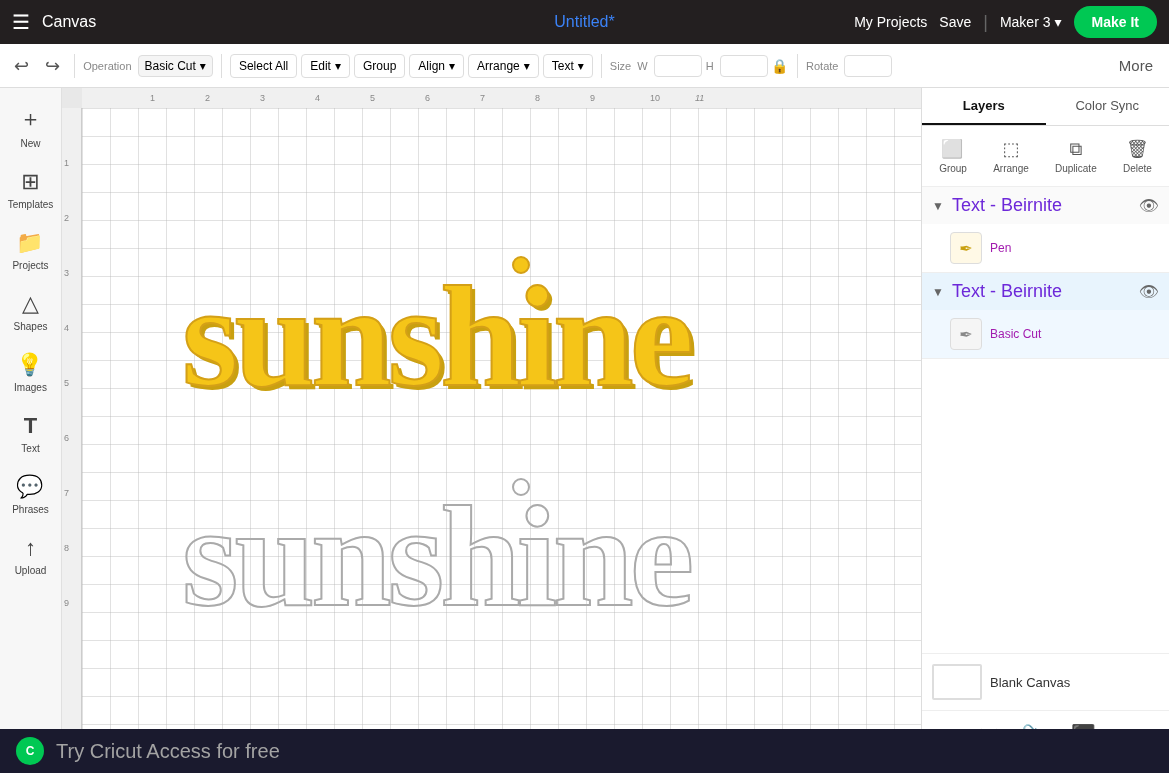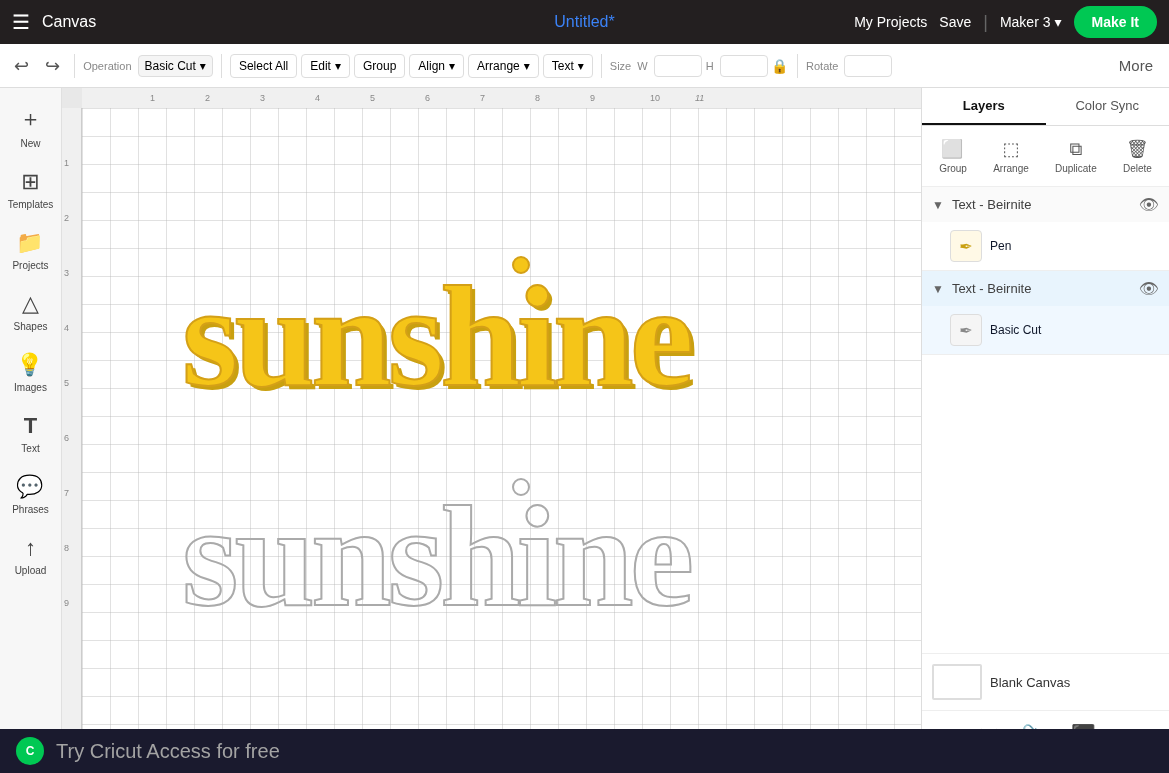--- a/index.html
+++ b/index.html
@@ -142,34 +142,34 @@
     .action-label { font-size: 10px; color: #555; }
 
     
     .layers-content { flex: 1; overflow-y: auto; }
     .layer-group { border-bottom: 1px solid #eee; }
     .layer-group-header {
       display: flex; align-items: center; padding: 8px 10px; gap: 8px;
       background: #fafafa; cursor: pointer;
     }
     .layer-chevron { font-size: 12px; color: #666; }
-    .layer-group-title { flex: 1; font-size: 13px; font-weight: 500; color: #404040; }
+    .layer-group-title { flex: 1; font-size: 18px; font-weight: 500; color: #6d28d9; }
     .layer-visibility { font-size: 16px; color: #666; cursor: pointer; }
     .layer-item {
       display: flex; align-items: center; padding: 8px 10px 8px 28px;
       gap: 8px; cursor: pointer; background: white;
     }
     .layer-item.selected { background: #f0f8ff; }
     .layer-item-thumb {
       width: 32px; height: 32px; border-radius: 4px; border: 1px solid #ddd;
       display: flex; align-items: center; justify-content: center; font-size: 18px;
     }
     .layer-item-thumb.yellow { background: #fff9e6; }
     .layer-item-thumb.gray { background: #f5f5f5; }
-    .layer-item-name { flex: 1; font-size: 12px; color: #0f172a; }
+    .layer-item-name { flex: 1; font-size: 12px; color: #a21caf; }
 
     
     .blank-canvas-section {
       display: flex; align-items: center; padding: 10px; gap: 8px;
       border-top: 1px solid #eee;
     }
     .blank-canvas-thumb {
       width: 50px; height: 36px; border: 2px solid #ddd; background: white;
       border-radius: 2px;
     }

